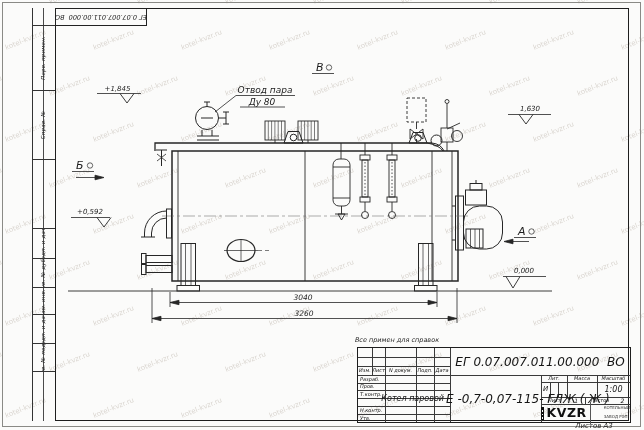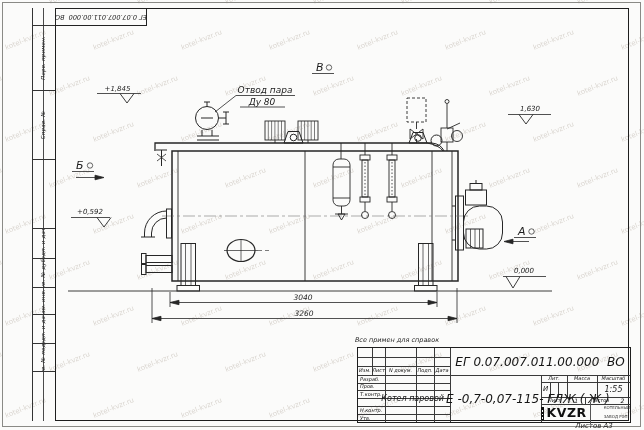--- a/index.html
+++ b/index.html
@@ -420,21 +420,21 @@
 
     <div class="tb-cell" style="left:92px;top:27px;width:91px;height:47px;flex-direction:row;gap:2px">
       <div style="font-size:8px">Котел паровой</div>
       <div style="font-size:12px">Е -0,7-0,07-115- ГЛЖ ( Ж )</div>
     </div>
 
     <div class="tb-cell lbl5" style="left:183px;top:27px;width:26px;height:7px">Лит.</div>
     <div class="tb-cell lbl5" style="left:209px;top:27px;width:30px;height:7px">Масса</div>
     <div class="tb-cell lbl5" style="left:239px;top:27px;width:33px;height:7px">Масштаб</div>
     <div class="tb-cell" style="left:183px;top:34px;width:9px;height:15px;font-size:7px">И</div>
-    <div class="tb-cell" style="left:239px;top:34px;width:33px;height:15px;font-size:8px">1:55</div>
+    <div class="tb-cell" style="left:239px;top:34px;width:33px;height:15px;font-size:8px">1:00</div>
 
     <div class="tb-cell" style="left:183px;top:49px;width:44px;height:7px;justify-content:space-around">
       <span class="lbl5">Лист</span>
       <span style="font-size:6px">1</span>
     </div>
     <div class="tb-cell" style="left:227px;top:49px;width:45px;height:7px;justify-content:space-around">
       <span class="lbl5">Листов</span>
       <span style="font-size:6px">2</span>
     </div>
 

